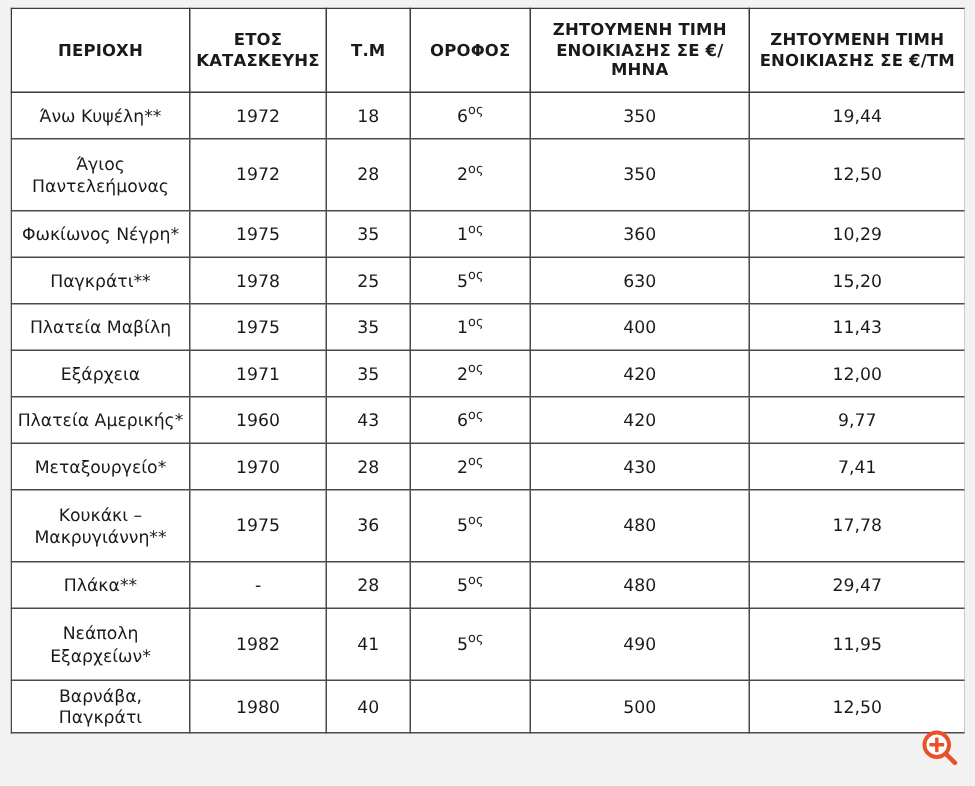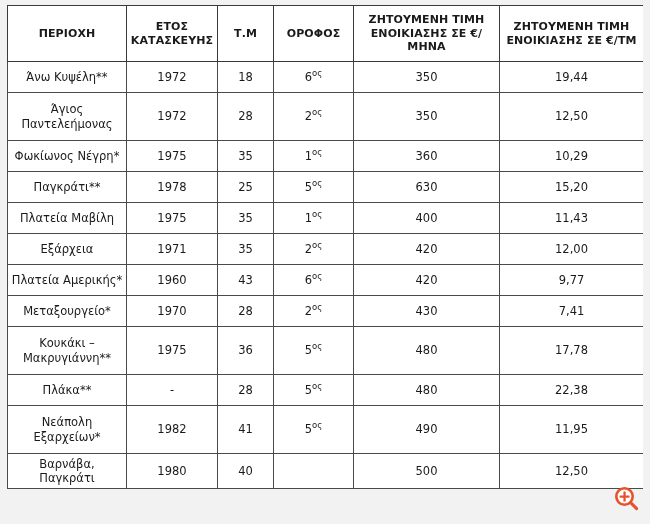--- a/index.html
+++ b/index.html
@@ -186,21 +186,21 @@
           <td><span>5</span><span class="ordinal-sup">ος</span></td>
           <td>480</td>
           <td>17,78</td>
         </tr>
         <tr>
           <td class="cell-area">Πλάκα**</td>
           <td>-</td>
           <td>28</td>
           <td><span>5</span><span class="ordinal-sup">ος</span></td>
           <td>480</td>
-          <td>22,38</td>
+          <td>29,47</td>
         </tr>
         <tr class="two-line">
           <td class="cell-area">Νεάπολη
 Εξαρχείων*</td>
           <td>1982</td>
           <td>41</td>
           <td><span>5</span><span class="ordinal-sup">ος</span></td>
           <td>490</td>
           <td>11,95</td>
         </tr>

